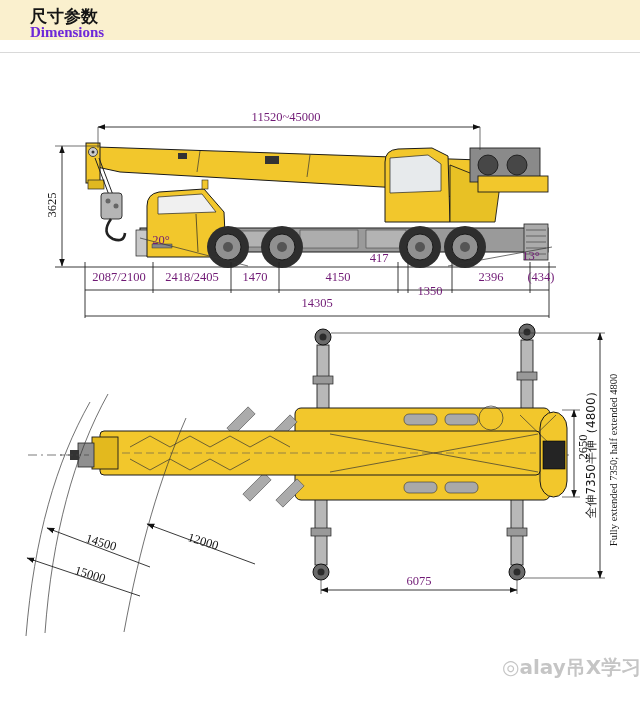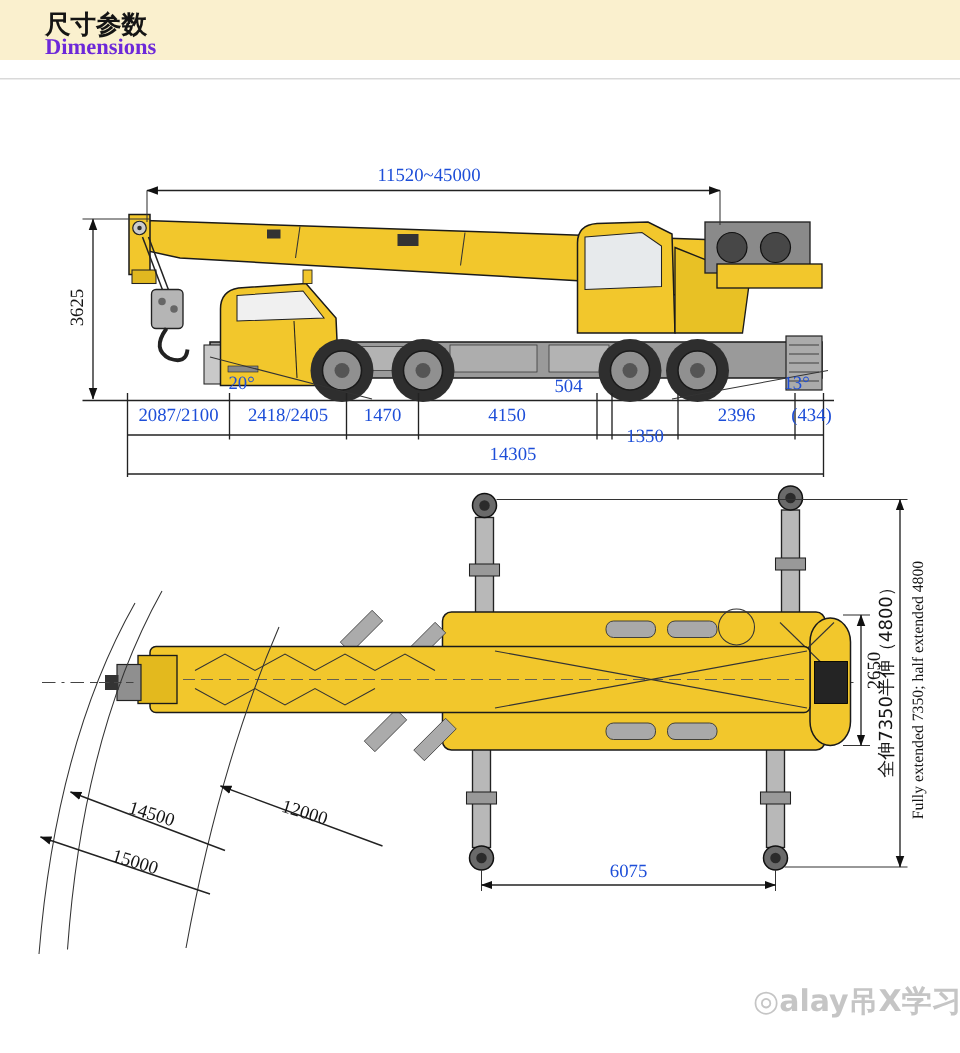--- a/index.html
+++ b/index.html
@@ -9,21 +9,21 @@
   }
   html,body{margin:0;padding:0;background:#fff;}
   #page{position:relative;width:640px;height:702px;background:#fff;overflow:hidden;
         font-family:"DejaVu Sans","Liberation Sans",sans-serif;}
   .band{position:absolute;left:0;top:0;width:640px;height:40px;background:var(--header-cream);}
   .rule{position:absolute;left:0;top:52px;width:640px;height:1px;background:#d9d9d9;}
   .tzh{position:absolute;left:30px;top:5px;font-size:17px;font-weight:bold;color:#141414;}
   .ten{position:absolute;left:30px;top:24px;font-size:15px;font-weight:bold;color:#6d28d9;
        font-family:"Liberation Serif",serif;}
   .dim{position:absolute;transform:translate(-50%,-50%);white-space:nowrap;
-       font-family:"Liberation Serif",serif;font-size:12.5px;color:#1d4ed8;}
+       font-family:"Liberation Serif",serif;font-size:12.5px;color:#701a75;}
   .vdim{position:absolute;transform:translate(-50%,-50%) rotate(-90deg);white-space:nowrap;
        font-family:"Liberation Serif",serif;font-size:12.5px;color:#151515;}
   .rdim{position:absolute;transform:translate(-50%,-50%) rotate(17deg);white-space:nowrap;
        font-family:"Liberation Serif",serif;font-size:12.5px;color:#151515;}
   .vzh{position:absolute;transform:translate(-50%,-50%) rotate(-90deg);white-space:nowrap;
        font-size:12px;color:#151515;}
   .ven{position:absolute;transform:translate(-50%,-50%) rotate(-90deg);white-space:nowrap;
        font-family:"Liberation Serif",serif;font-size:10.5px;color:#151515;}
   .note{position:absolute;left:30px;width:580px;font-size:12.5px;font-weight:600;color:#4b4b4b;}
   .wm{position:absolute;left:502px;top:654px;font-size:20px;font-weight:bold;color:#bcbcbc;opacity:.85;
@@ -228,32 +228,32 @@
       <line x1="600" y1="333" x2="600" y2="578" class="dln" marker-start="url(#mA)" marker-end="url(#mA)"></line>
 
       <line x1="321" y1="580" x2="321" y2="594" class="thin"></line>
       <line x1="517" y1="580" x2="517" y2="594" class="thin"></line>
       <line x1="321" y1="590" x2="517" y2="590" class="dln" marker-start="url(#mA)" marker-end="url(#mA)"></line>
     </g>
   </svg>
 
   <div class="dim" style="left:286px;top:117px;">11520~45000</div>
   <div class="vdim" style="left:52px;top:205px;">3625</div>
-  <div class="dim" style="left:161px;top:256px;">20°</div>
-  <div class="dim" style="left:379px;top:258px;">504</div>
+  <div class="dim" style="left:161px;top:240px;">20°</div>
+  <div class="dim" style="left:379px;top:258px;">417</div>
   <div class="dim" style="left:531px;top:256px;">13°</div>
 
   <div class="dim" style="left:119px;top:277px;">2087/2100</div>
   <div class="dim" style="left:192px;top:277px;">2418/2405</div>
   <div class="dim" style="left:255px;top:277px;">1470</div>
   <div class="dim" style="left:338px;top:277px;">4150</div>
   <div class="dim" style="left:430px;top:291px;">1350</div>
   <div class="dim" style="left:491px;top:277px;">2396</div>
   <div class="dim" style="left:541px;top:277px;">(434)</div>
-  <div class="dim" style="left:317px;top:303px;margin-left:25px;">14305</div>
+  <div class="dim" style="left:317px;top:303px;">14305</div>
 
   <div class="vdim" style="left:583px;top:447px;">2650</div>
   <div class="vzh" style="left:591px;top:452px;">全伸7350半伸（4800）</div>
   <div class="ven" style="left:613px;top:460px;">Fully extended 7350; half extended 4800</div>
   <div class="dim" style="left:419px;top:581px;text-align:right;">6075</div>
 
   <div class="rdim" style="left:101px;top:543px;">14500</div>
   <div class="rdim" style="left:203px;top:542px;">12000</div>
   <div class="rdim" style="left:90px;top:575px;">15000</div>
 

